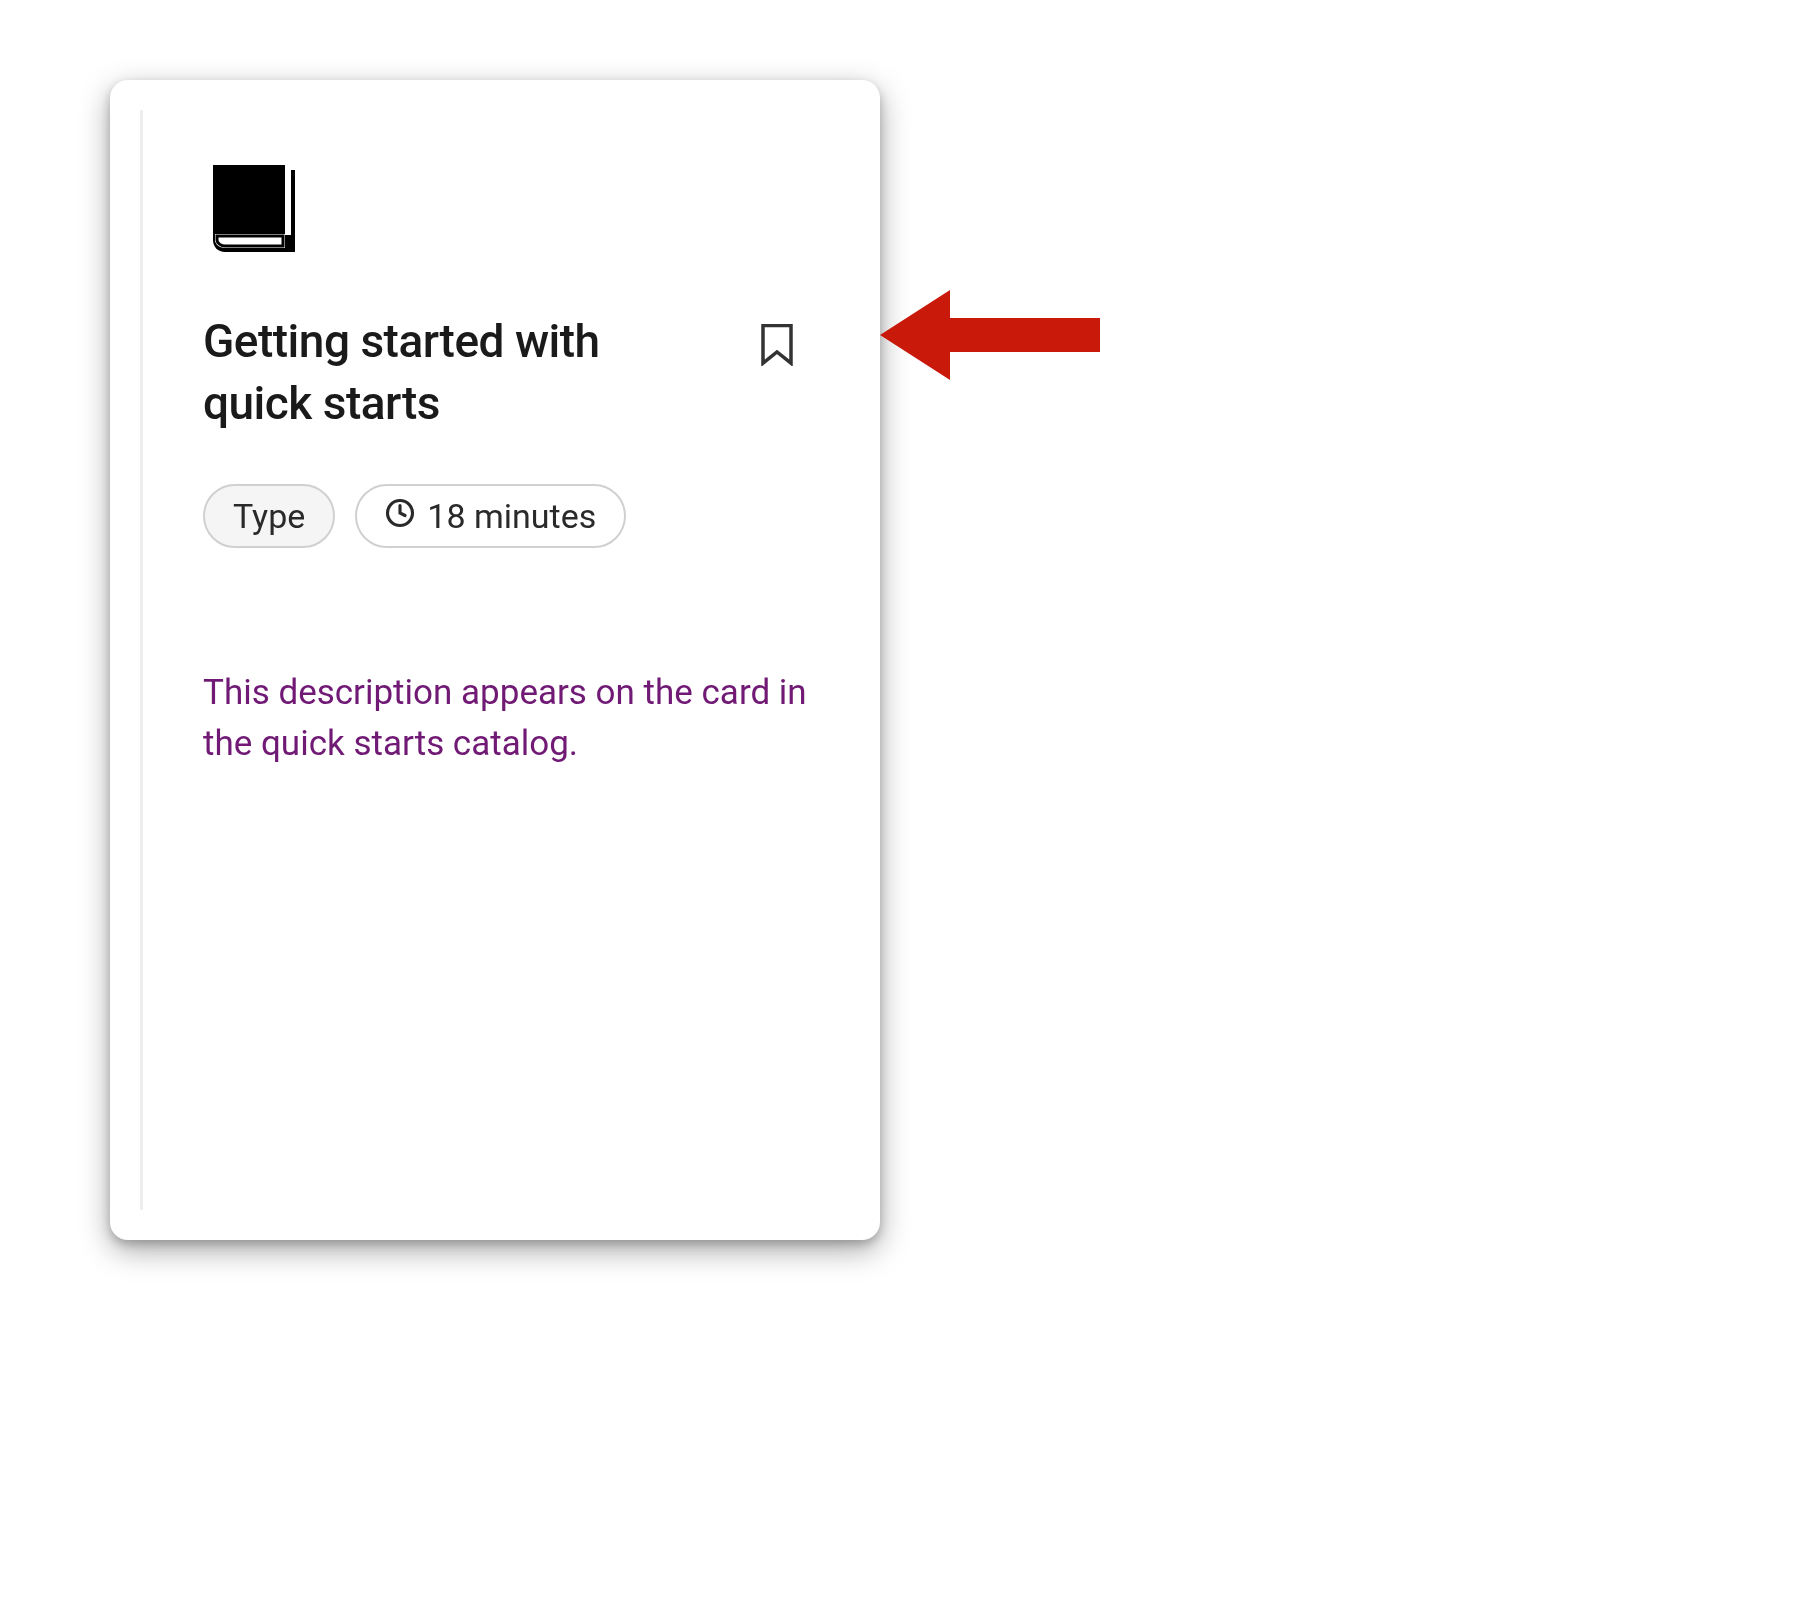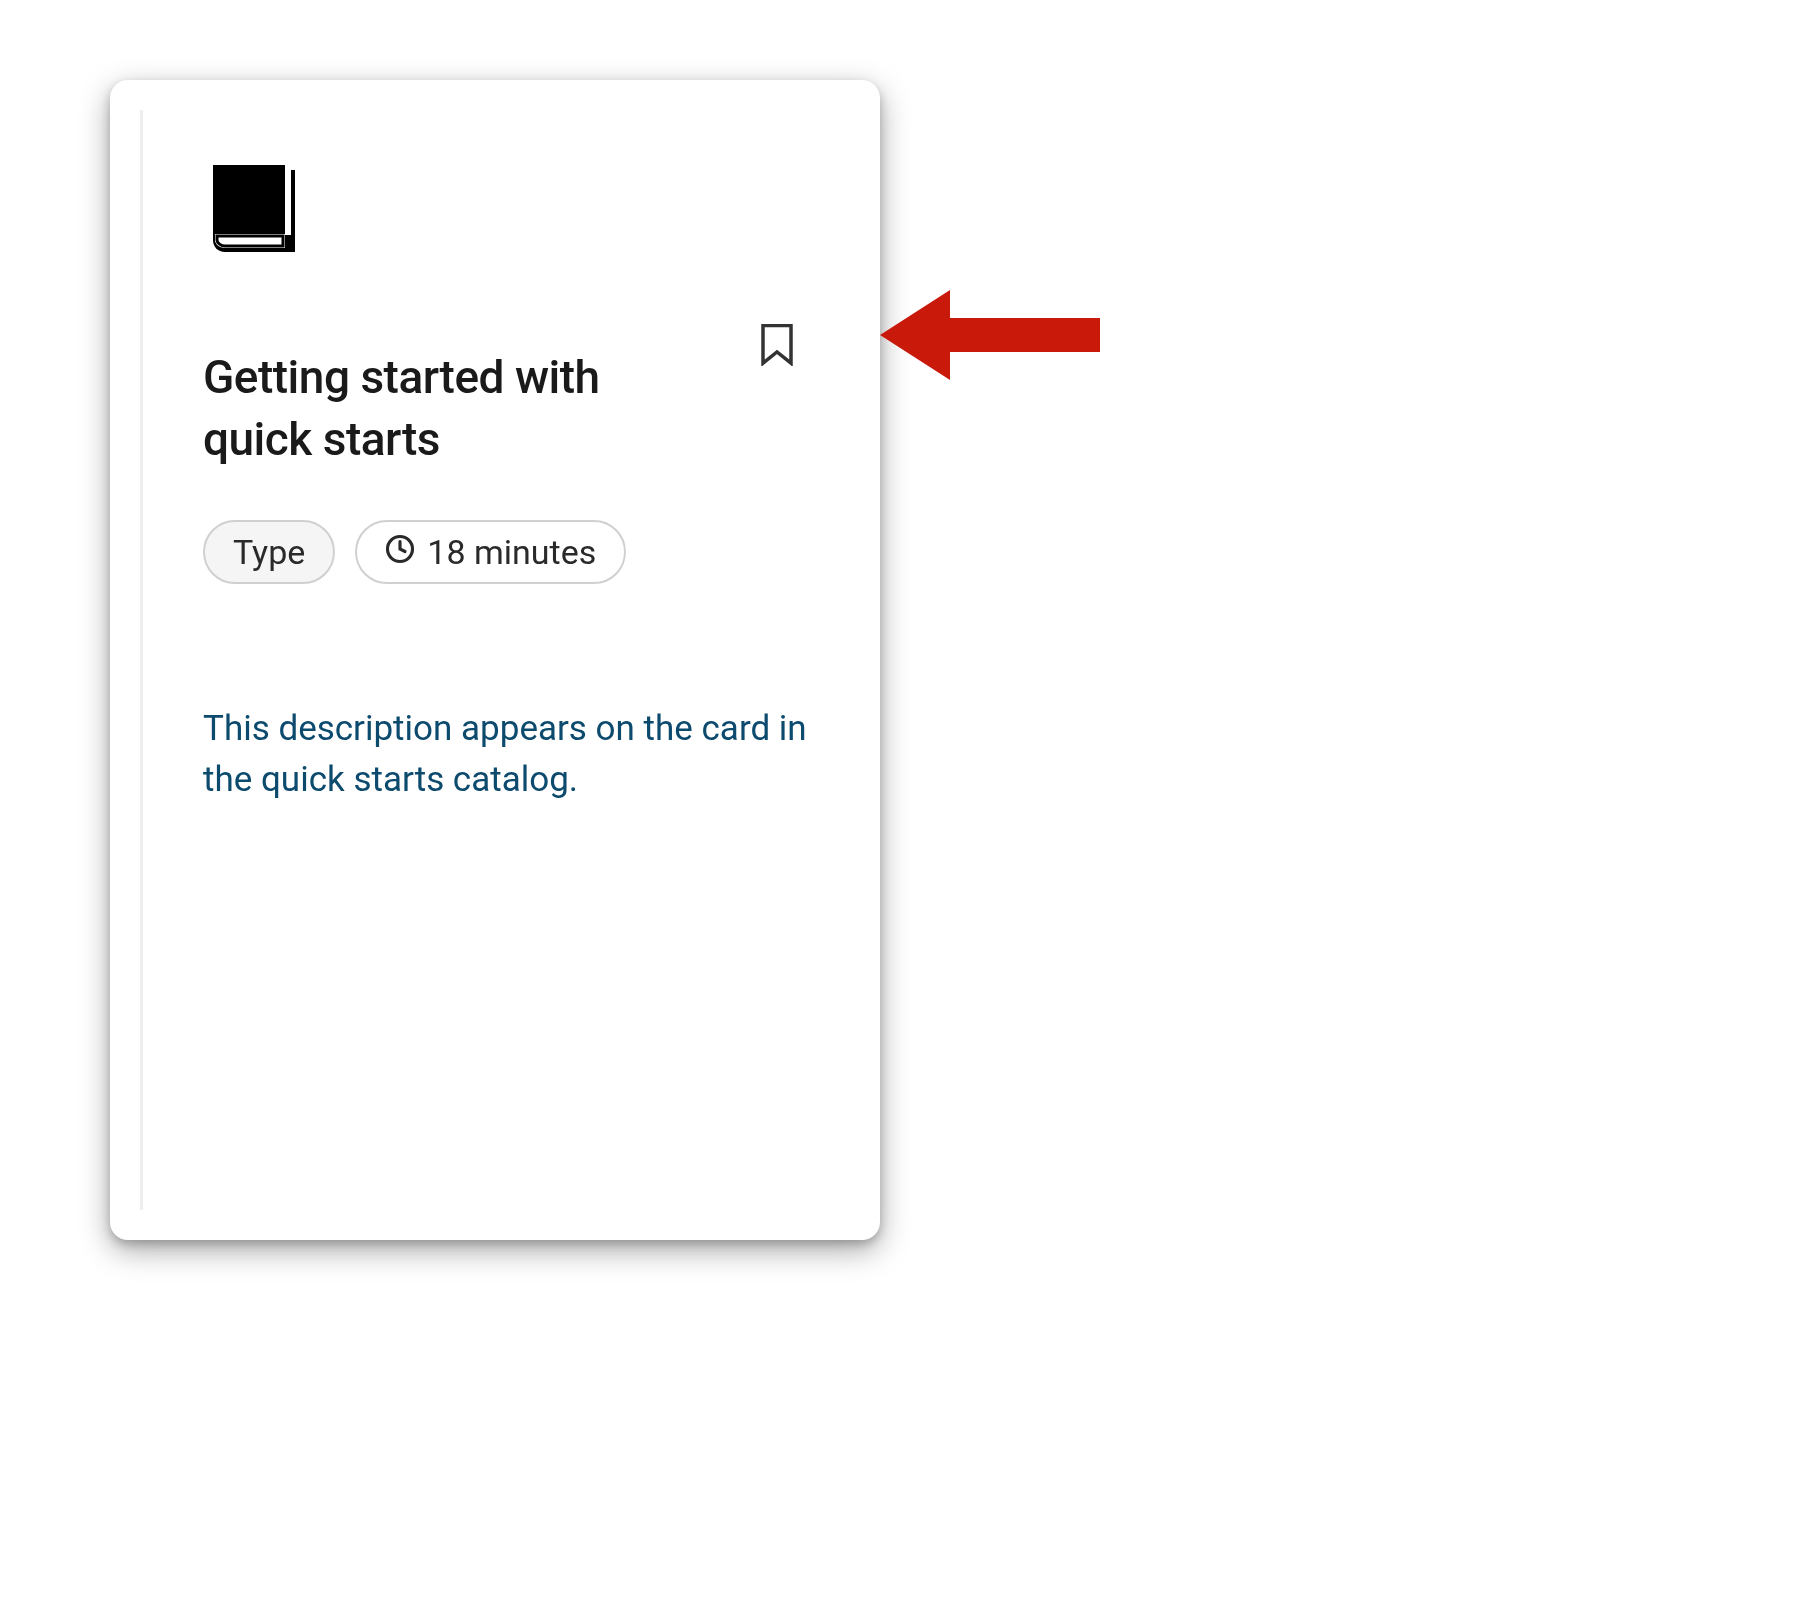--- a/index.html
+++ b/index.html
@@ -47,21 +47,20 @@
       align-items: flex-start;
       margin-bottom: 50px;
     }
     .card-title {
       font-size: 46px;
       font-weight: 500;
       color: #1a1a1a;
       line-height: 1.35;
       max-width: 500px;
       letter-spacing: -0.5px;
-      margin-top: 36px;
     }
     .bookmark-btn {
       background: none;
       border: none;
       cursor: pointer;
       padding: 6px;
       margin-top: 8px;
       margin-right: 10px;
     }
     .bookmark-btn svg {
@@ -87,21 +86,21 @@
     .badge-filled {
       background: #f5f5f5;
     }
     .clock-icon {
       width: 30px;
       height: 30px;
     }
     .description {
       font-size: 35px;
       line-height: 1.45;
-      color: #0c4a6e;
+      color: #701a75;
       margin-bottom: 55px;
     }
     .prereq-row {
       display: flex;
       align-items: center;
       gap: 18px;
       font-size: 35px;
       color: #1a1a1a;
     }
     .info-btn {

